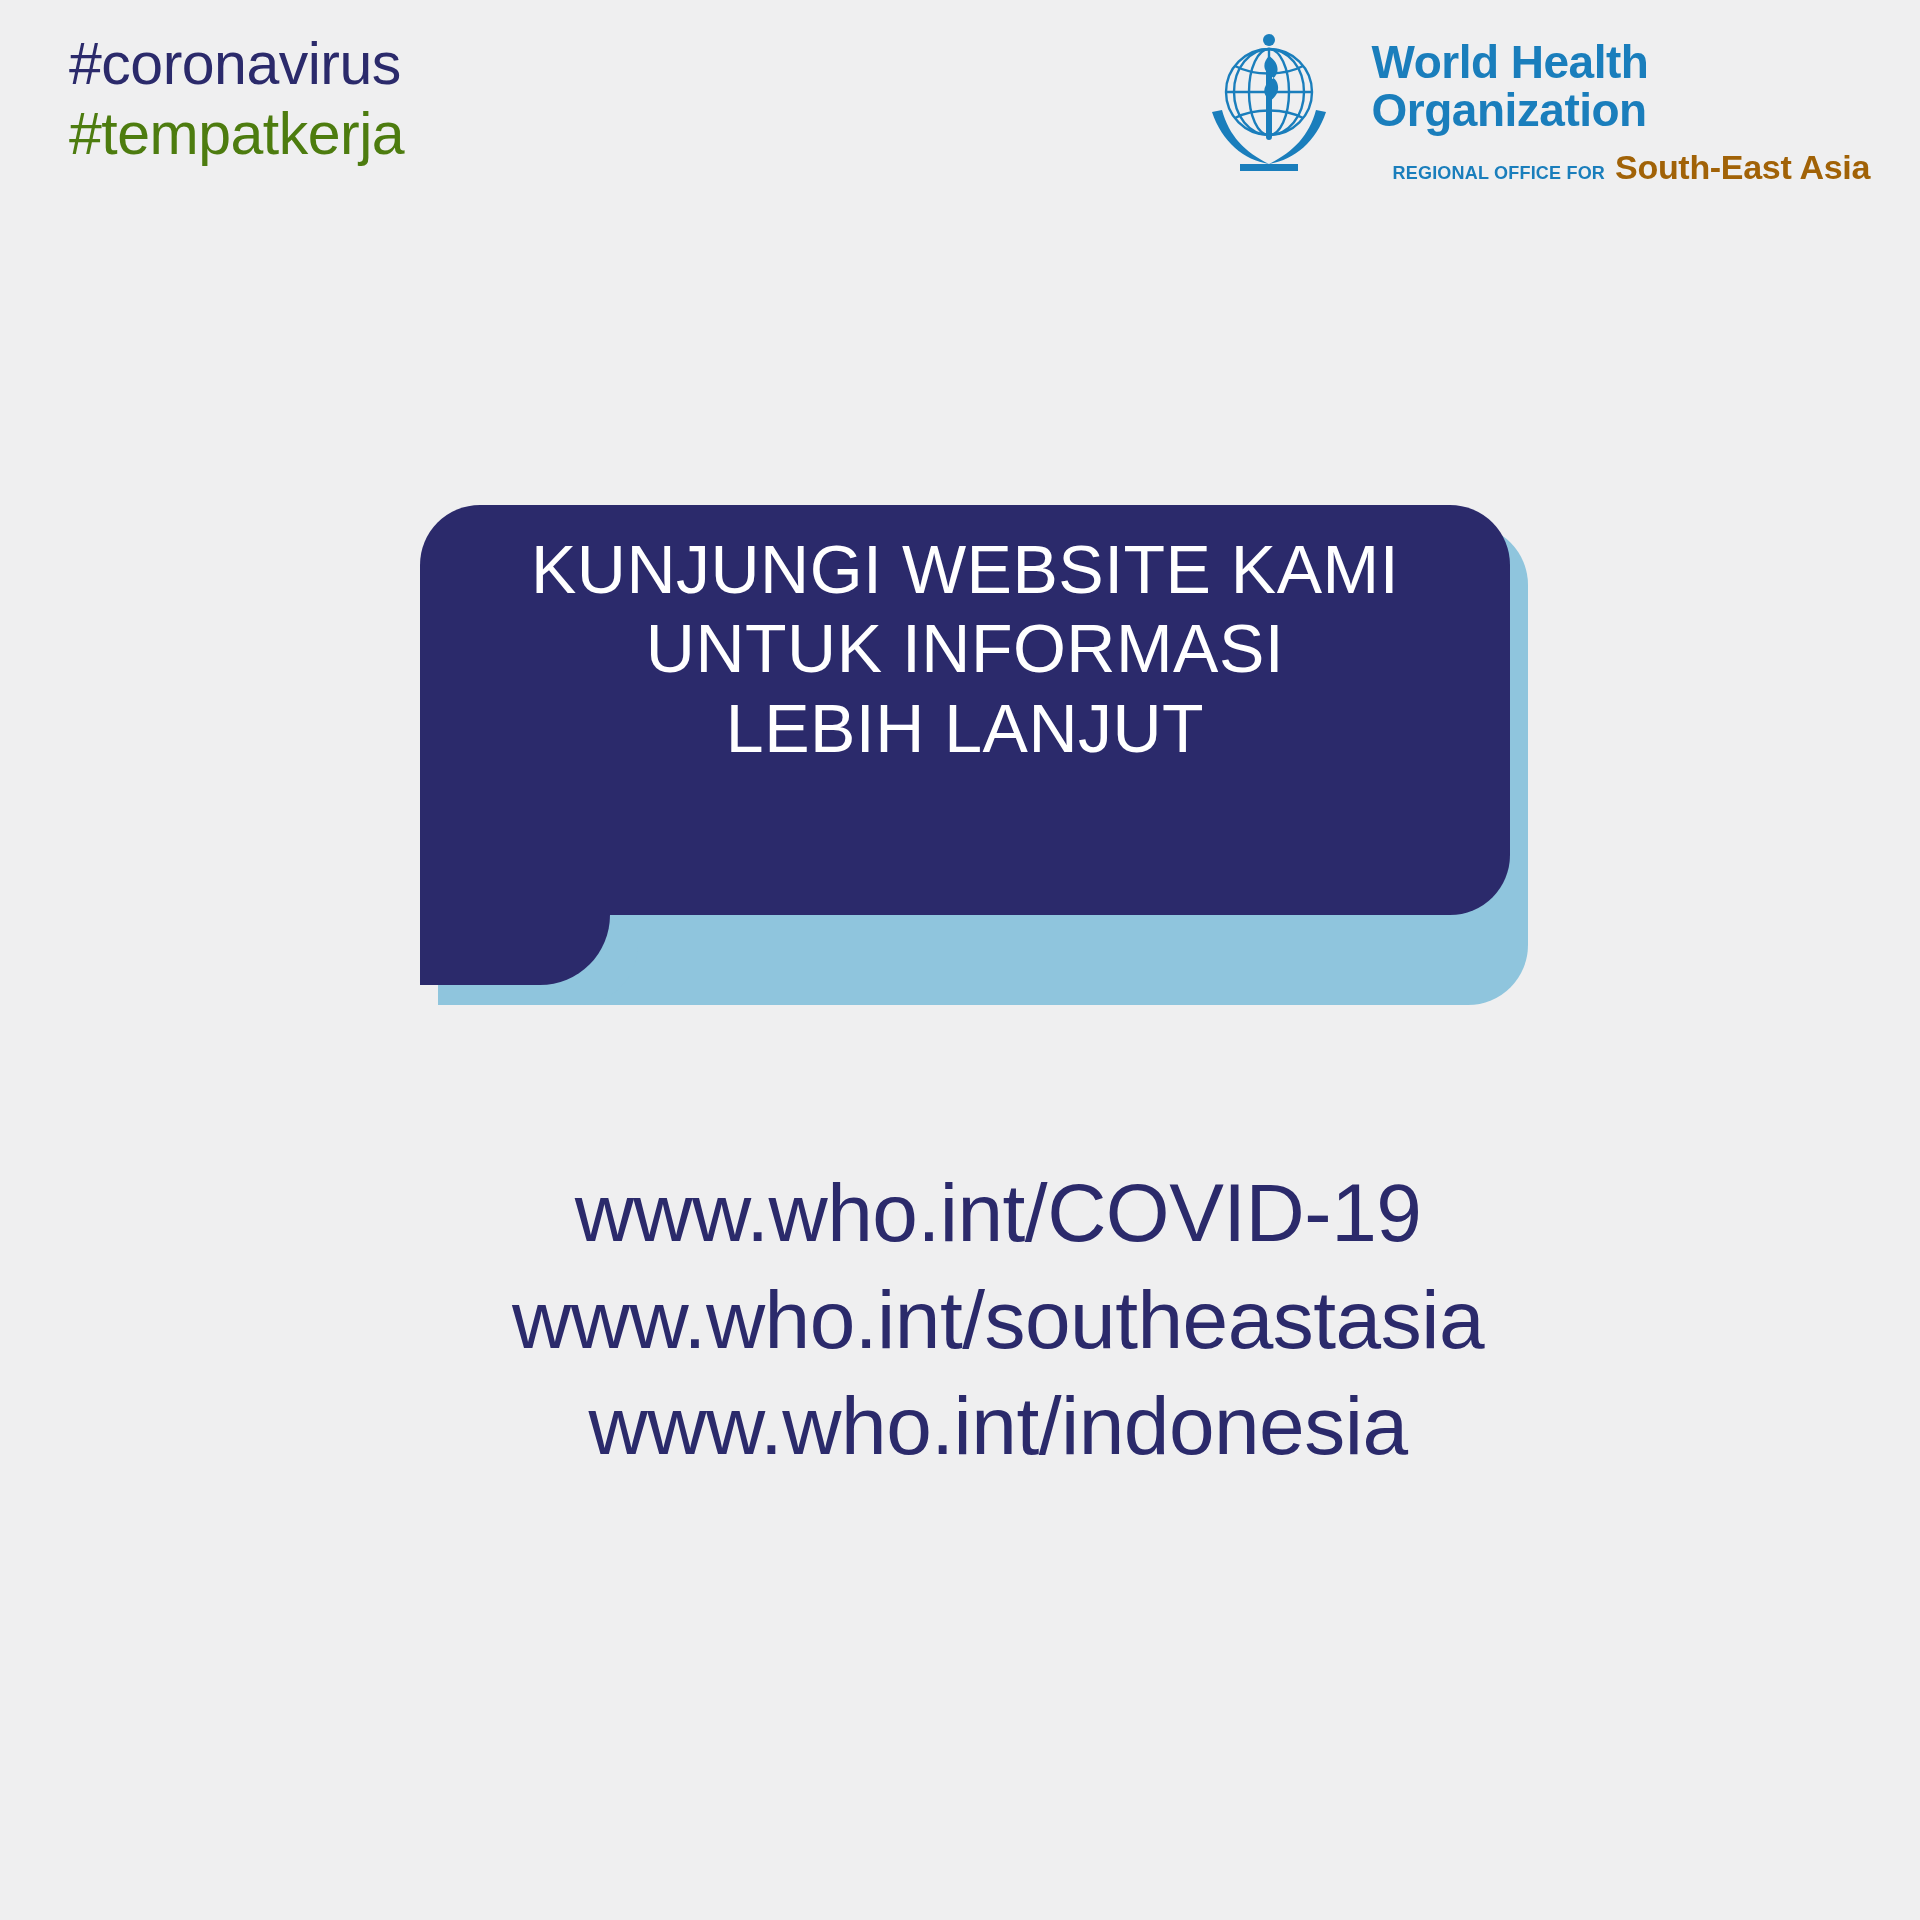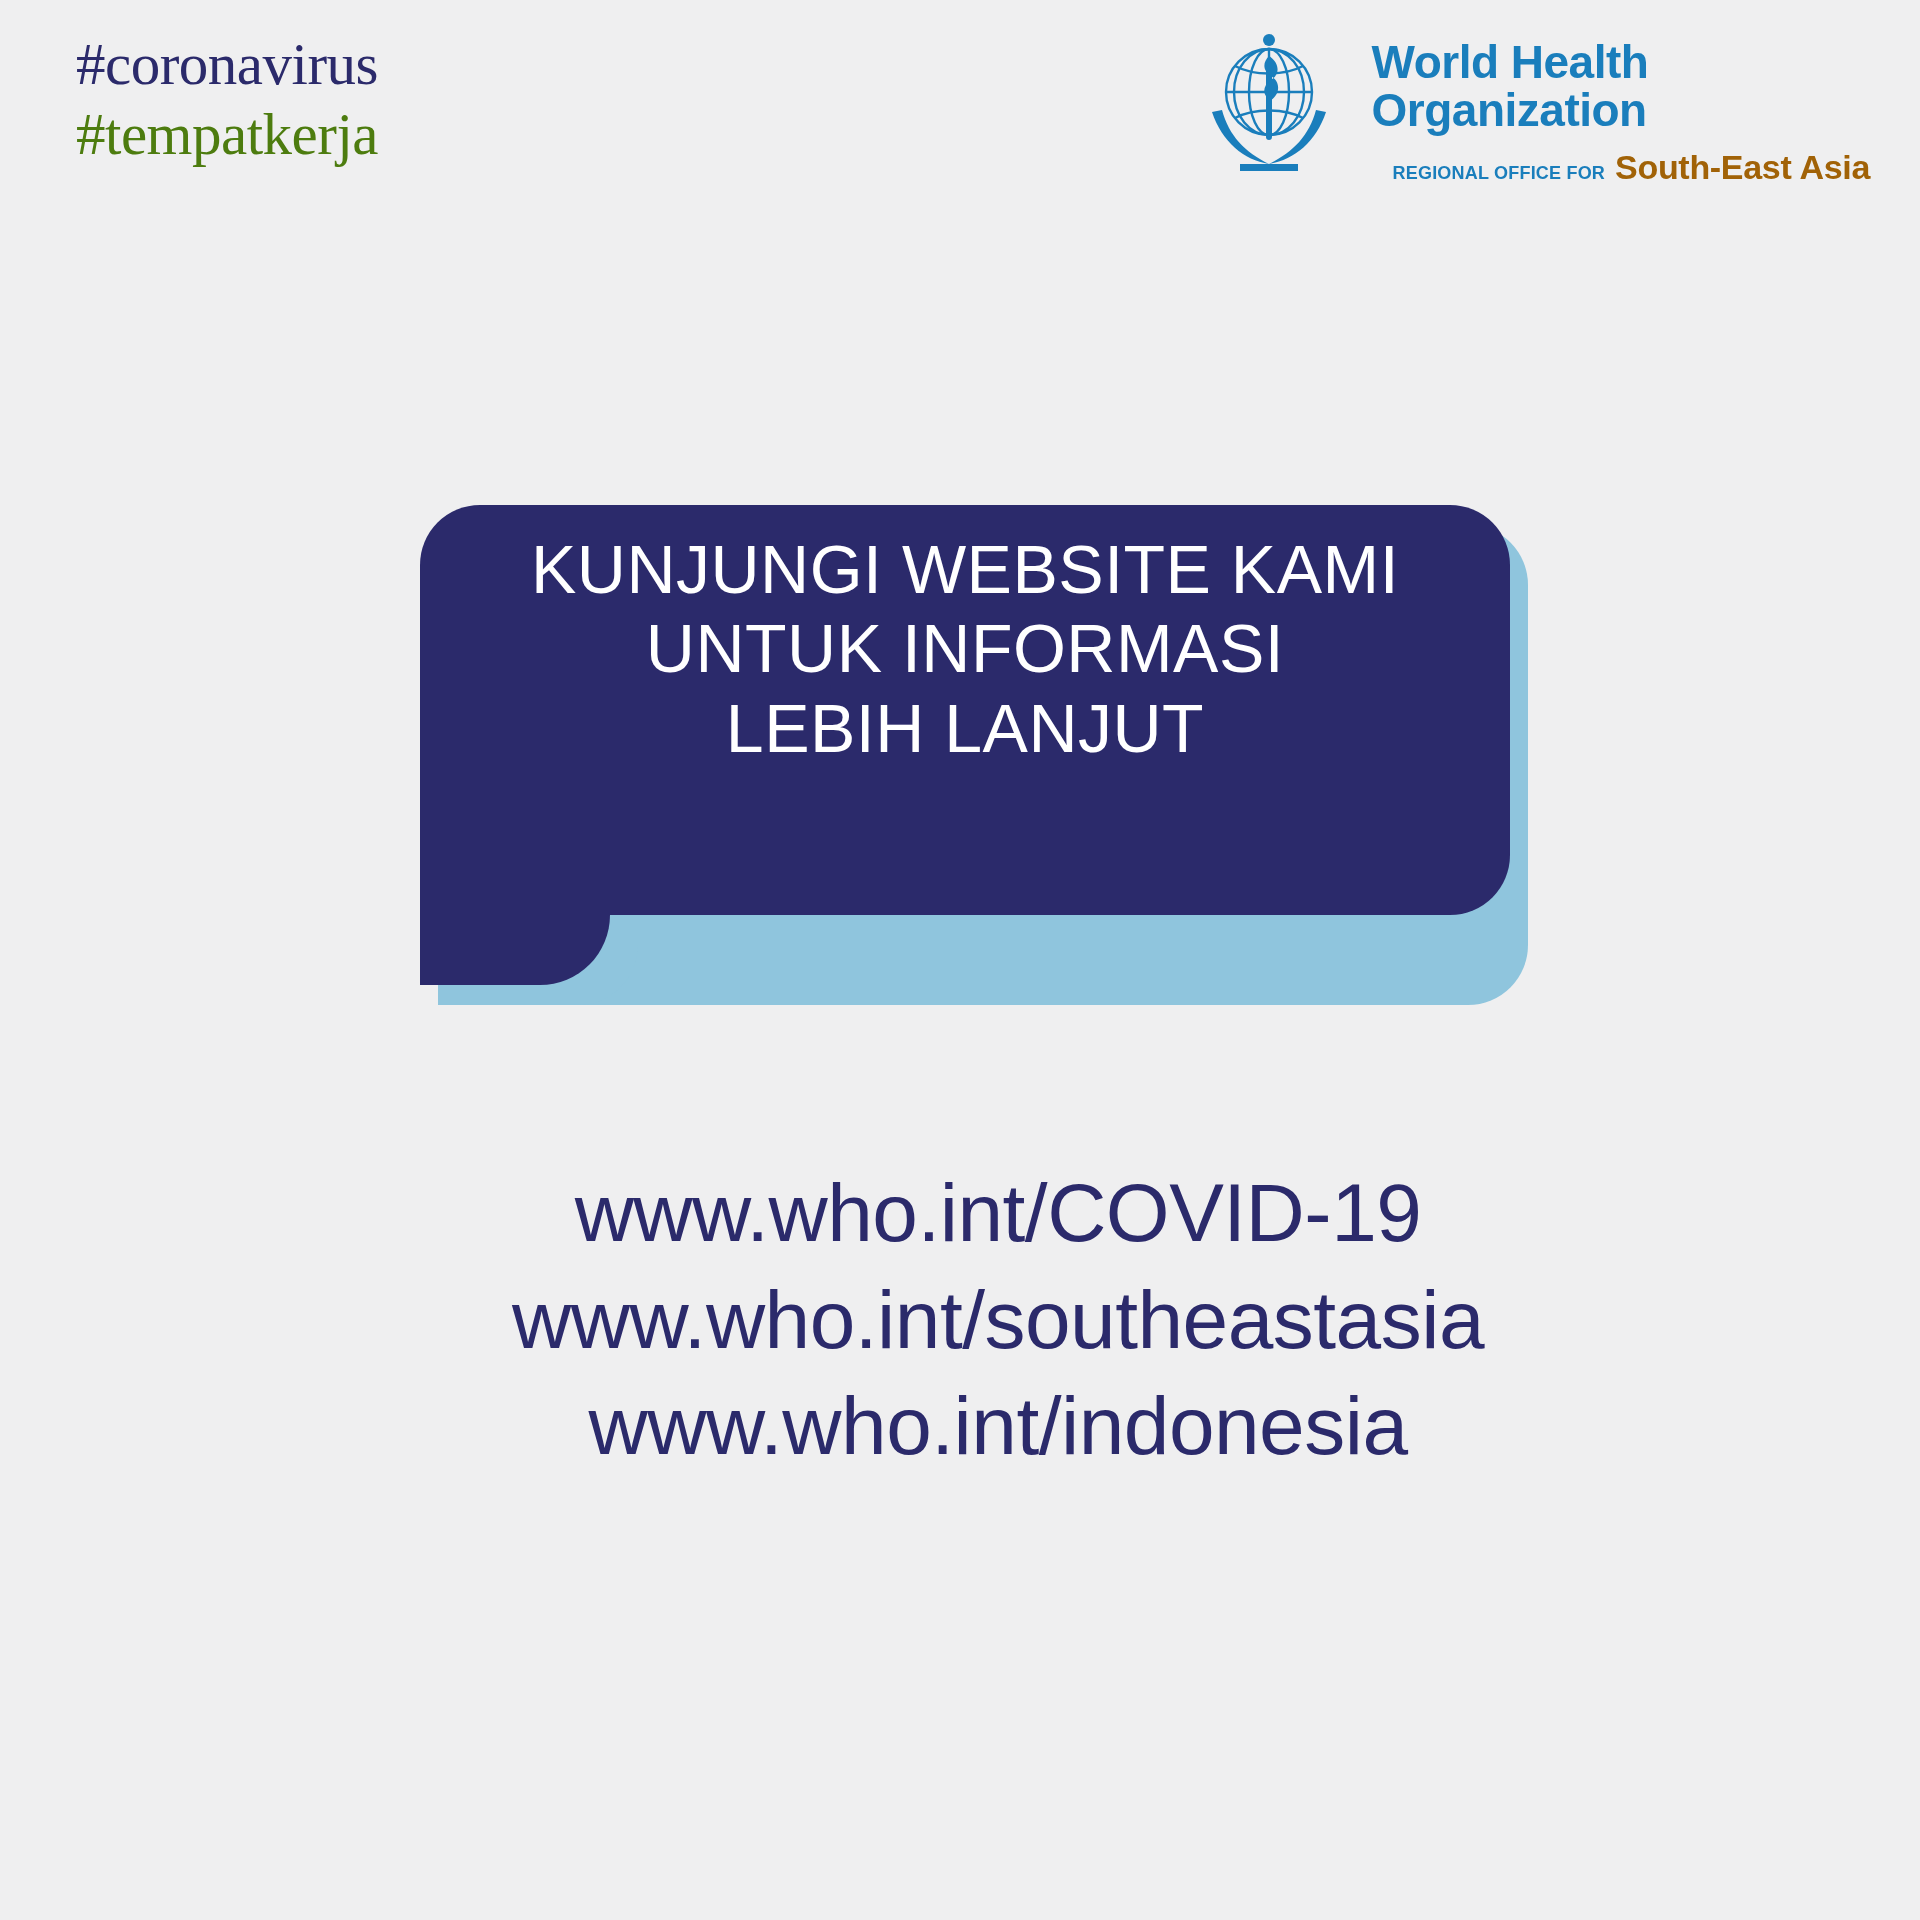--- a/index.html
+++ b/index.html
@@ -12,23 +12,22 @@
     background: #efeff0;
     font-family: "Liberation Sans", sans-serif;
     overflow: hidden;
     position: relative;
   }
 
   
   .hashtags {
     position: absolute;
     top: 30px;
-    left: 76px;
+    left: 69px;
     line-height: 1.18;
-    font-family: Liberation Serif, serif;
   }
   .hashtag {
     font-size: 59px;
     font-weight: 400;
     letter-spacing: -0.5px;
     color: #2b2a6b;
     display: block;
   }
   .hashtag.light {
     color: #4d7c0f;

